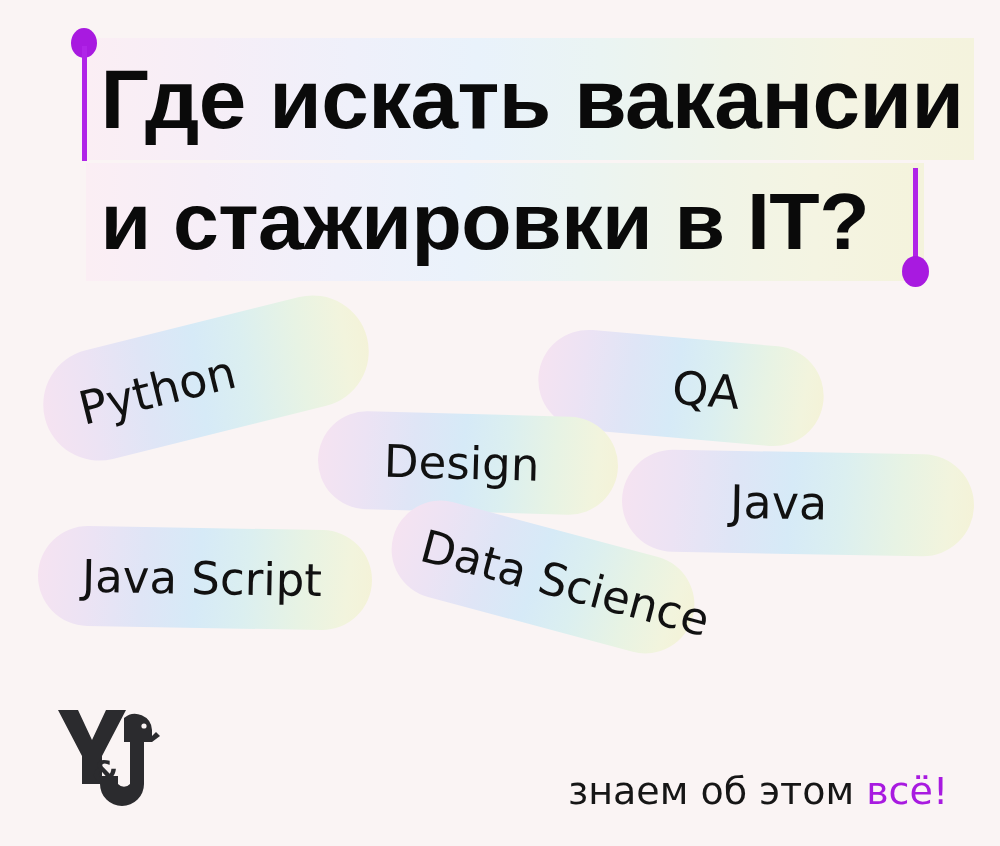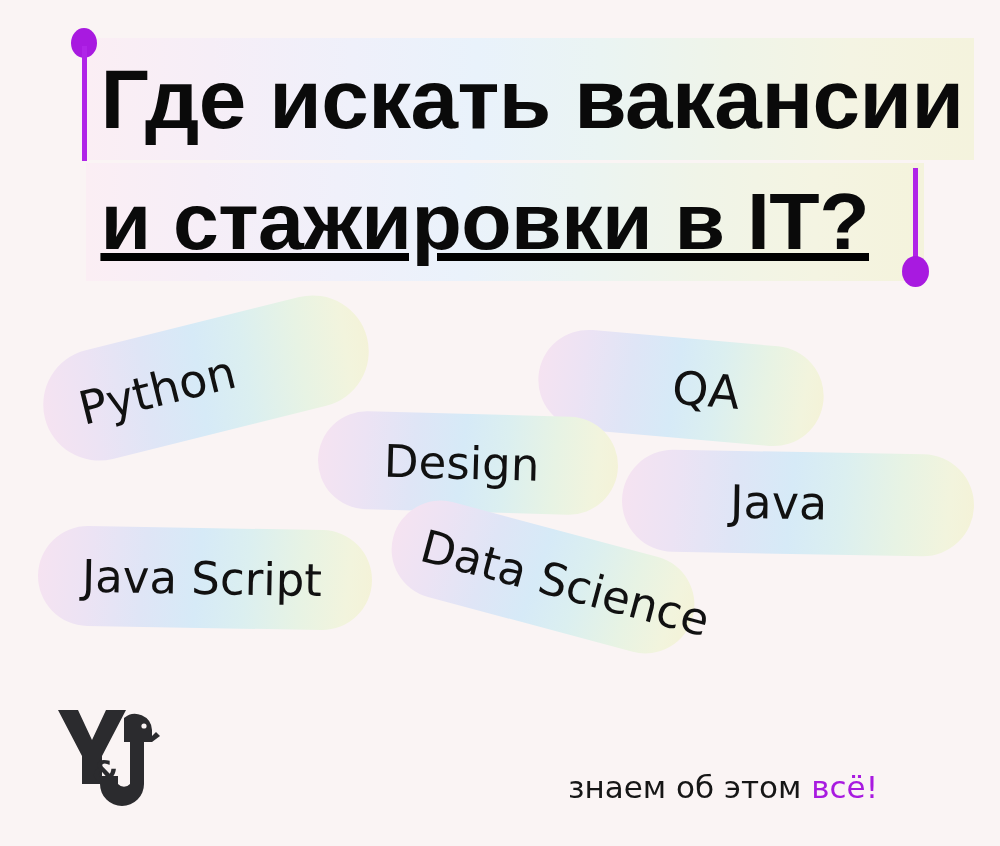--- a/index.html
+++ b/index.html
@@ -53,21 +53,20 @@
     height: 118px;
     background: linear-gradient(90deg,
         #fbeef4 0%,
         #f6eef7 14%,
         #f0f0fa 30%,
         #eaf2fb 45%,
         #ebf4f2 59%,
         #f0f4e8 73%,
         #f4f4e2 87%,
         #f4f3dc 100%);
-    text-decoration: underline;
   }
   .title-text {
     font-family: "Liberation Sans", sans-serif;
     font-weight: bold;
     font-size: 83px;
     line-height: 1;
     color: #0a0a0a;
     letter-spacing: -0.5px;
     white-space: nowrap;
     padding-left: 14px;
@@ -164,21 +163,21 @@
     left: 52px;
     top: 706px;
     width: 116px;
     height: 104px;
   }
   #tagline {
     position: absolute;
     left: 568px;
     top: 772px;
     font-family: "DejaVu Sans", sans-serif;
-    font-size: 31px;
+    font-size: 38px;
     color: #161616;
     white-space: nowrap;
     line-height: 1;
   }
   #tagline .accent { color: #a81ae0; }
 </style>
 </head>
 <body>
 
 <div id="canvas">

